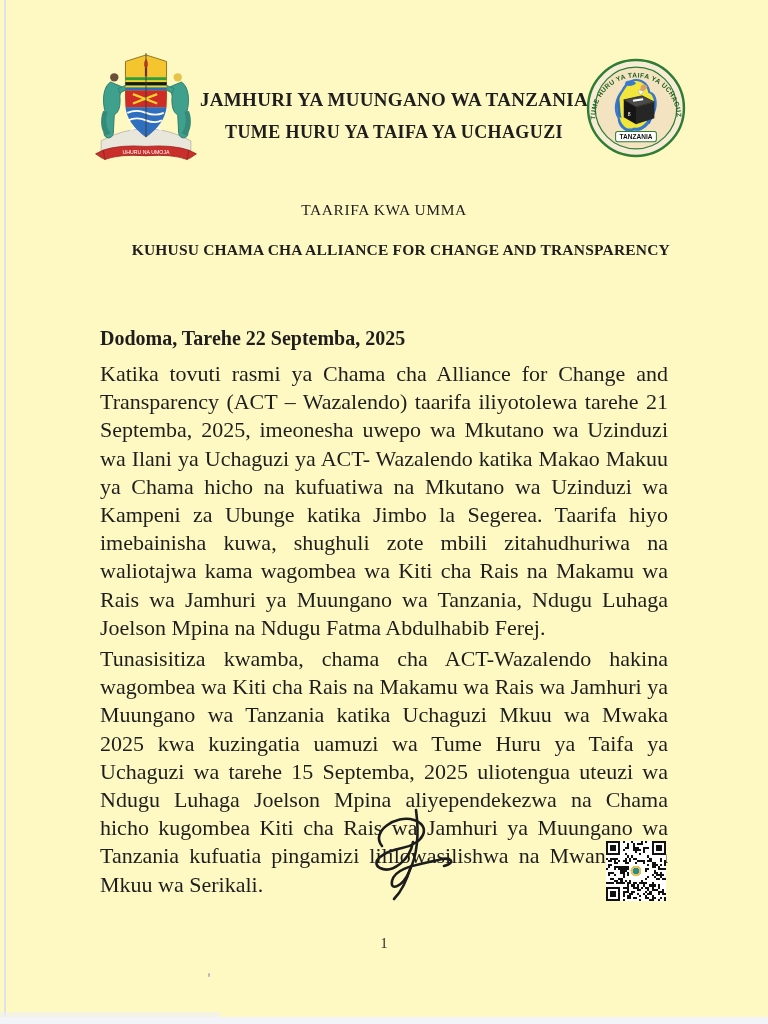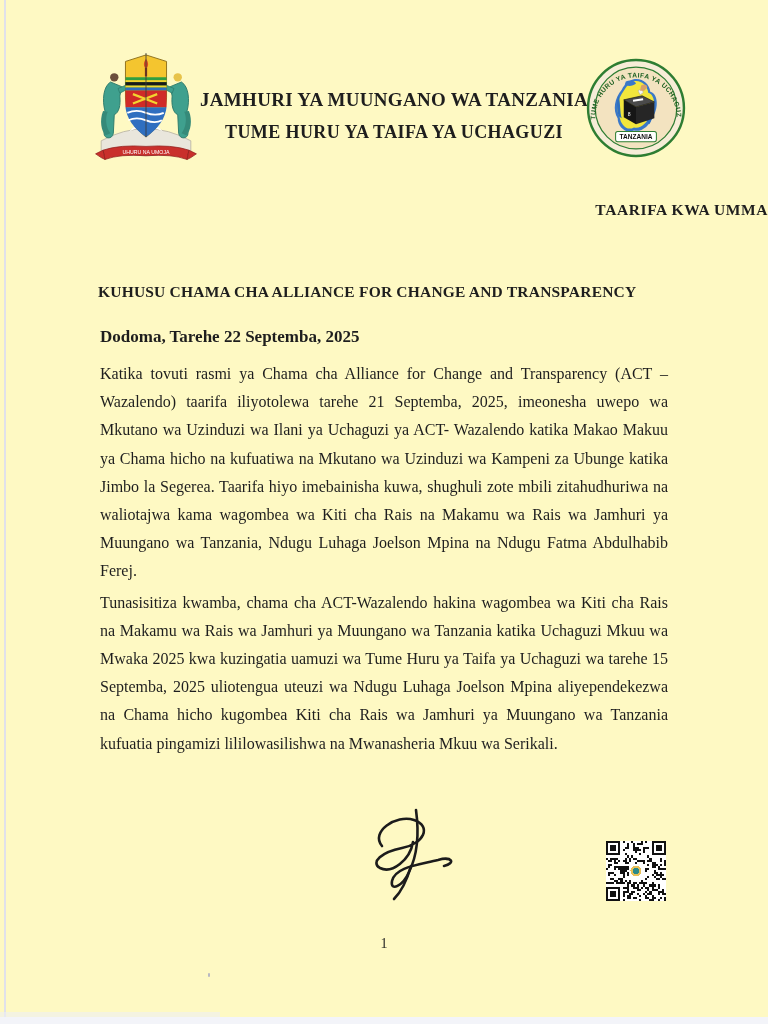--- a/index.html
+++ b/index.html
@@ -12,31 +12,31 @@
   .edge-corner{position:absolute;left:0;bottom:0;width:220px;height:12px;background:#eceef5;opacity:.6;}
 
   
   .coat{position:absolute;left:90px;top:48px;width:112px;height:124px;}
   .header-text{position:absolute;left:200px;top:84px;width:388px;text-align:center;}
   .header-line1{font-size:19px;font-weight:bold;letter-spacing:.3px;line-height:32px;}
   .header-line2{font-size:18px;font-weight:bold;letter-spacing:.4px;line-height:32px;}
   .seal{position:absolute;left:585px;top:56px;width:102px;height:104px;}
 
   
-  .notice-title{position:absolute;left:0;top:201px;width:768px;text-align:right;
-                font-size:15.5px;font-weight:bold;letter-spacing:.6px;}
-  .subject{position:absolute;left:98px;top:236px;width:572px;text-align:left;
-           font-size:15.5px;font-weight:bold;line-height:27px;letter-spacing:.2px;margin-top:42px;}
+  .notice-title{position:absolute;left:0;top:201px;width:768px;text-align:center;
+                font-size:15.5px;font-weight:normal;letter-spacing:.6px;}
+  .subject{position:absolute;left:98px;top:236px;width:572px;text-align:right;
+           font-size:15.5px;font-weight:bold;line-height:27px;letter-spacing:.2px;}
   .subject .u{text-decoration:underline;}
 
-  .dateline{position:absolute;left:100px;top:327px;font-size:17px;font-weight:bold;}
+  .dateline{position:absolute;left:100px;top:327px;font-size:20px;font-weight:bold;}
 
   
   .body-text{position:absolute;left:100px;top:360px;width:568px;
-             font-size:16px;line-height:28.2px;text-align:justify;}
+             font-size:22px;line-height:28.2px;text-align:justify;}
   .body-text p{margin:0 0 3px 0;}
 
   
   .signature{position:absolute;left:352px;top:806px;width:116px;height:96px;}
   .qr{position:absolute;left:606px;top:841px;width:60px;height:60px;}
   .page-number{position:absolute;left:0;top:936px;width:768px;text-align:center;font-size:14px;}
   .speck{position:absolute;left:208px;top:973px;width:2px;height:4px;background:#b9b9c2;border-radius:1px;}
 </style>
 </head>
 <body>

